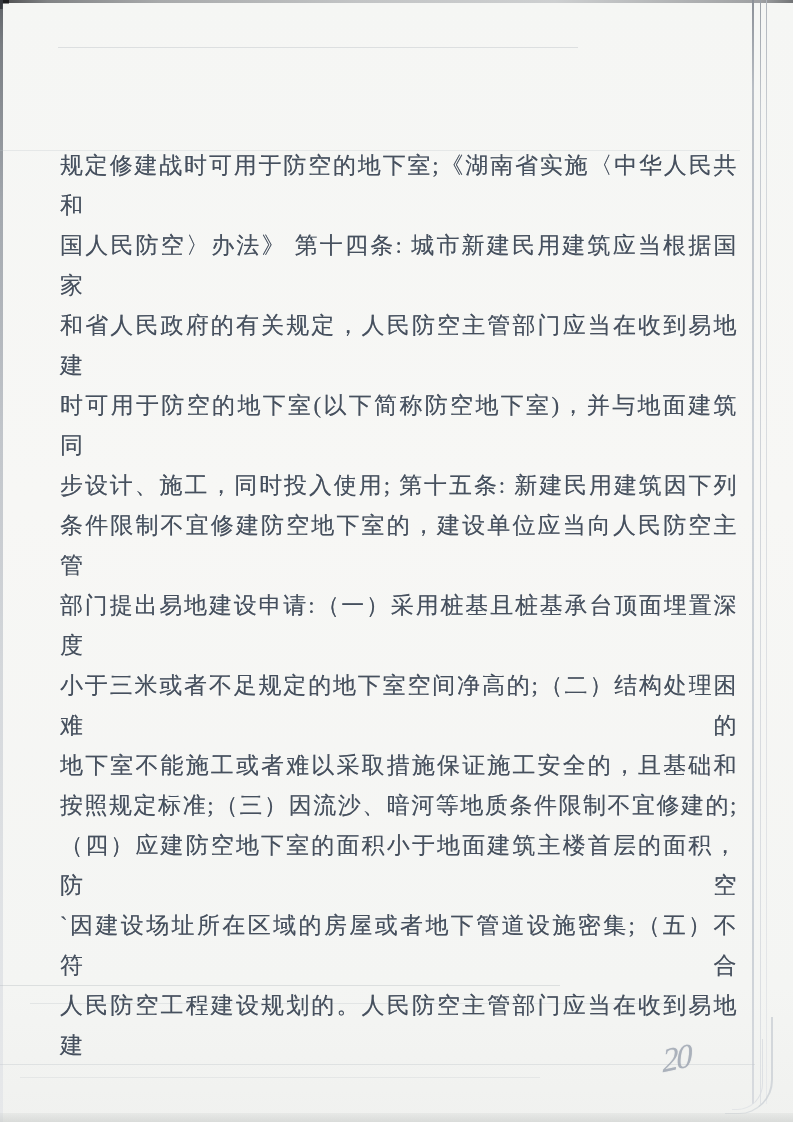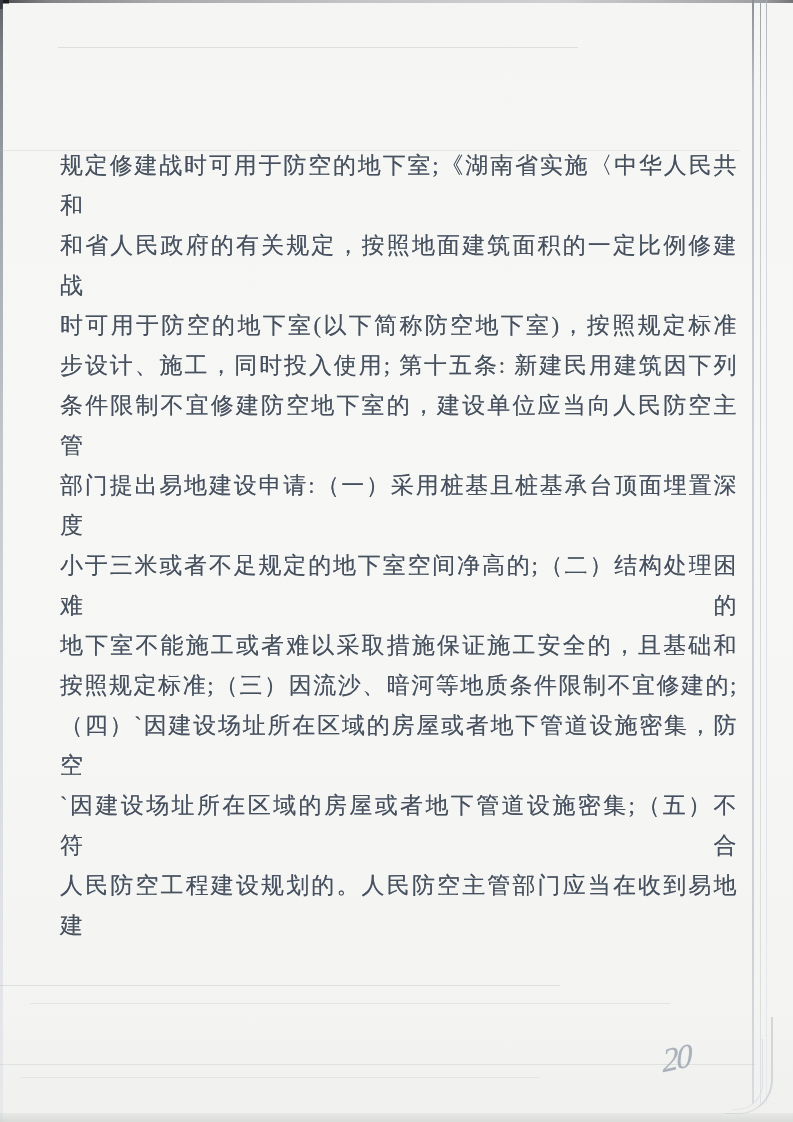--- a/index.html
+++ b/index.html
@@ -93,28 +93,29 @@
   <div class="streak s1"></div>
   <div class="streak s2"></div>
   <div class="streak s3"></div>
   <div class="streak s4"></div>
   <div class="streak s5"></div>
   <div class="streak s6"></div>
   <div class="band-bottom"></div>
 
   <div class="text-block">
     <div class="line fill">规定修建战时可用于防空的地下室;《湖南省实施〈中华人民共和</div>
-    <div class="line fill">和省人民政府的有关规定，按照地面建筑面积的一定比例修建战</div>
-    <div class="line fill">时可用于防空的地下室(以下简称防空地下室)，按照规定标准</div>
+    <div class="line fill">国人民防空〉办法》 第十四条: 城市新建民用建筑应当根据国家</div>
+    <div class="line fill">和省人民政府的有关规定，人民防空主管部门应当在收到易地建</div>
+    <div class="line fill">时可用于防空的地下室(以下简称防空地下室)，并与地面建筑同</div>
     <div class="line fill">步设计、施工，同时投入使用; 第十五条:  新建民用建筑因下列</div>
     <div class="line fill">条件限制不宜修建防空地下室的，建设单位应当向人民防空主管</div>
     <div class="line fill">部门提出易地建设申请:（一）采用桩基且桩基承台顶面埋置深度</div>
     <div class="line fill">小于三米或者不足规定的地下室空间净高的;（二）结构处理困难的</div>
     <div class="line fill">地下室不能施工或者难以采取措施保证施工安全的，且基础和</div>
     <div class="line fill">按照规定标准;（三）因流沙、暗河等地质条件限制不宜修建的;</div>
-    <div class="line fill">（四）ˋ因建设场址所在区域的房屋或者地下管道设施密集，防空</div>
+    <div class="line fill">（四）应建防空地下室的面积小于地面建筑主楼首层的面积，防空</div>
     <div class="line fill">ˋ因建设场址所在区域的房屋或者地下管道设施密集;（五）不符合</div>
     <div class="line fill">人民防空工程建设规划的。人民防空主管部门应当在收到易地建</div>
 
   </div>
 
   <div class="handwritten">20</div>
 </div>
 
 </body></html>

